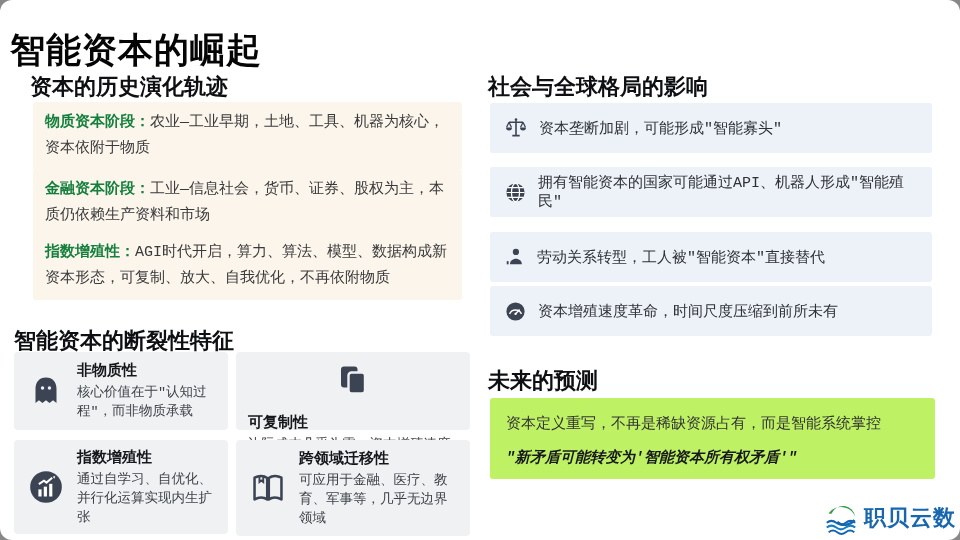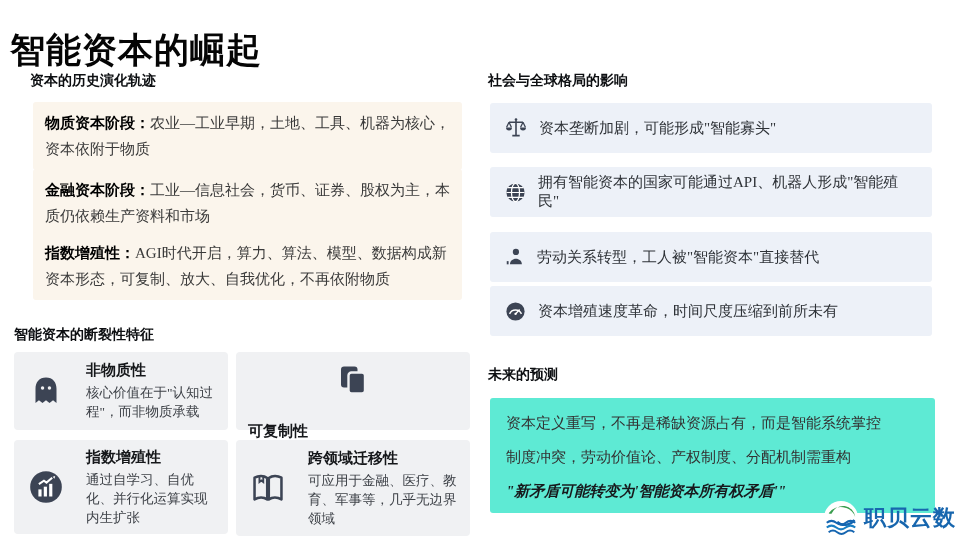--- a/index.html
+++ b/index.html
@@ -1,50 +1,51 @@
 <!DOCTYPE html>
 <html><head>
 <meta charset="utf-8">
 <style>
   html,body{margin:0;padding:0;background:#888;}
   .slide{
     position:relative;width:960px;height:540px;background:#ffffff;
-    font-family:Liberation Serif, serif;overflow:hidden;
+    font-family:Liberation Mono, monospace;overflow:hidden;
     color:#1a1a1a;
+    border-radius:12px;
   }
   .abs{position:absolute;}
   .slide-title{left:10px;top:4px;font-size:35px;font-weight:900;color:#050505;letter-spacing:1px;}
-  .section-heading{font-size:14px;font-weight:800;color:#0d0f12;}
+  .section-heading{font-size:22px;font-weight:800;color:#0d0f12;}
 
   
   .stage-box{
     left:33px;width:405px;background:#fbf5ec;border-radius:3px;
     padding:8px 12px;font-size:15px;line-height:26px;color:#3a3a3a;
   }
-  .stage-box b{color:#000000;}
+  .stage-box b{color:#15803d;}
 
   
   .card{
     background:#f0f1f3;border-radius:4px;display:flex;align-items:center;
-    gap:20px;padding:10px 12px;box-sizing:border-box;
+    gap:11px;padding:10px 12px;box-sizing:border-box;
   }
   .card .icon-wrap{flex:0 0 40px;display:flex;justify-content:center;}
   .card-title{font-size:15px;font-weight:800;color:#15171a;margin-bottom:3px;}
   .card-desc{font-size:13.5px;line-height:19px;color:#3e4248;}
 
   
   .impact-item{
     left:490px;width:414px;height:50px;background:#edf1f8;border-radius:3px;
     display:flex;align-items:center;gap:11px;padding:0 14px;
     font-size:15px;color:#2e3237;
   }
 
   
   .future-box{
-    left:490px;width:413px;background:#5eead4;border-radius:3px;
+    left:490px;width:413px;background:#bef264;border-radius:3px;
     padding:16px 16px 12px 16px;
   }
   .future-line{font-size:15px;color:#333;margin-bottom:15px;}
   .future-quote{font-size:15px;font-weight:800;font-style:italic;color:#17191c;}
 
   
   .logo{left:822px;top:499px;display:flex;align-items:center;gap:4px;}
   .logo-text{font-size:22px;font-weight:800;color:#1766ae;letter-spacing:1px;}
 
   .ic{display:block;}
@@ -175,21 +176,20 @@
         <circle cx="12" cy="14.5" r="1.2" fill="#fff"></circle>
       </svg>
     </span>
     <span>资本增殖速度革命，时间尺度压缩到前所未有</span>
   </div>
 
   <div class="abs section-heading" style="left:488px;top:366px;">未来的预测</div>
 
   <div class="abs future-box" style="top:398px;">
     <div class="future-line">资本定义重写，不再是稀缺资源占有，而是智能系统掌控</div>
-    <div class="future-line">制度冲突，劳动价值论、产权制度、分配机制需重构</div>
     <div class="future-quote">"新矛盾可能转变为'智能资本所有权矛盾'"</div>
   </div>
 
   <div class="abs logo">
     <span>
       <svg class="ic" width="38" height="38" viewBox="0 0 40 40">
         <circle cx="20" cy="20" r="18" fill="#fff"></circle>
         <path d="M7 15A16 16 0 0 1 35 19 13 13 0 0 0 10 15.5 4 4 0 0 1 7 15Z" fill="#3a9d4e"></path>
         <path d="M34 22c-4 6-13 7-18 2" fill="none" stroke="#1565b0" stroke-width="2.6"></path>
         <path d="M5 25q5-4 10 0t10 0t10 0" fill="none" stroke="#1565b0" stroke-width="2.2"></path>

